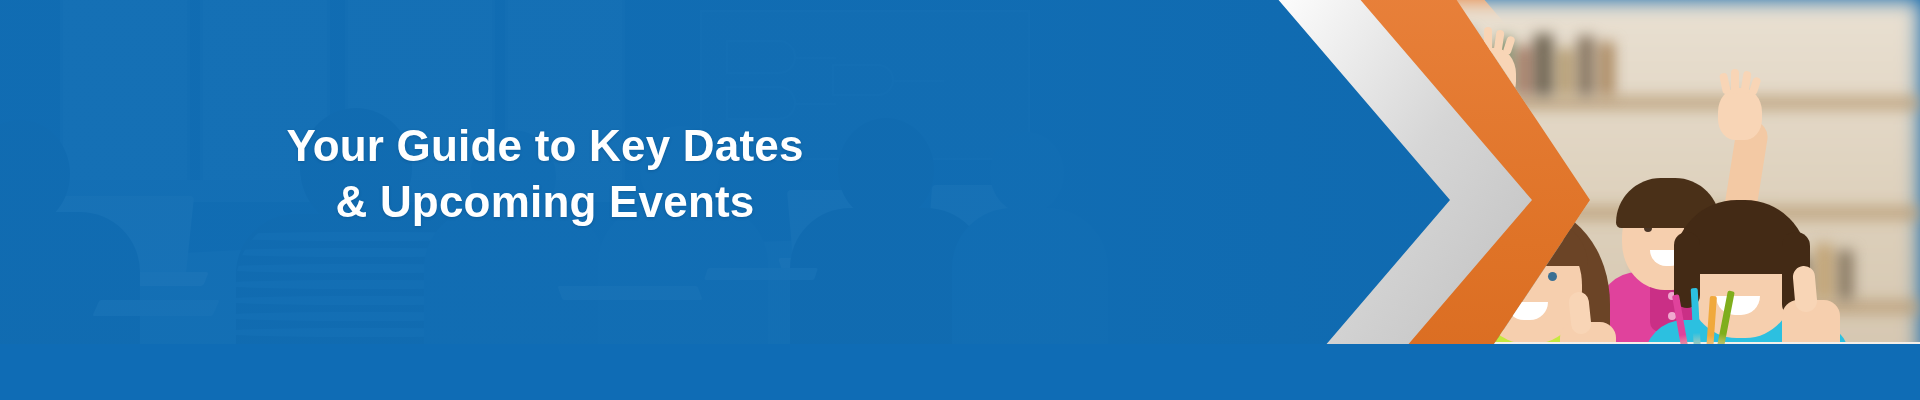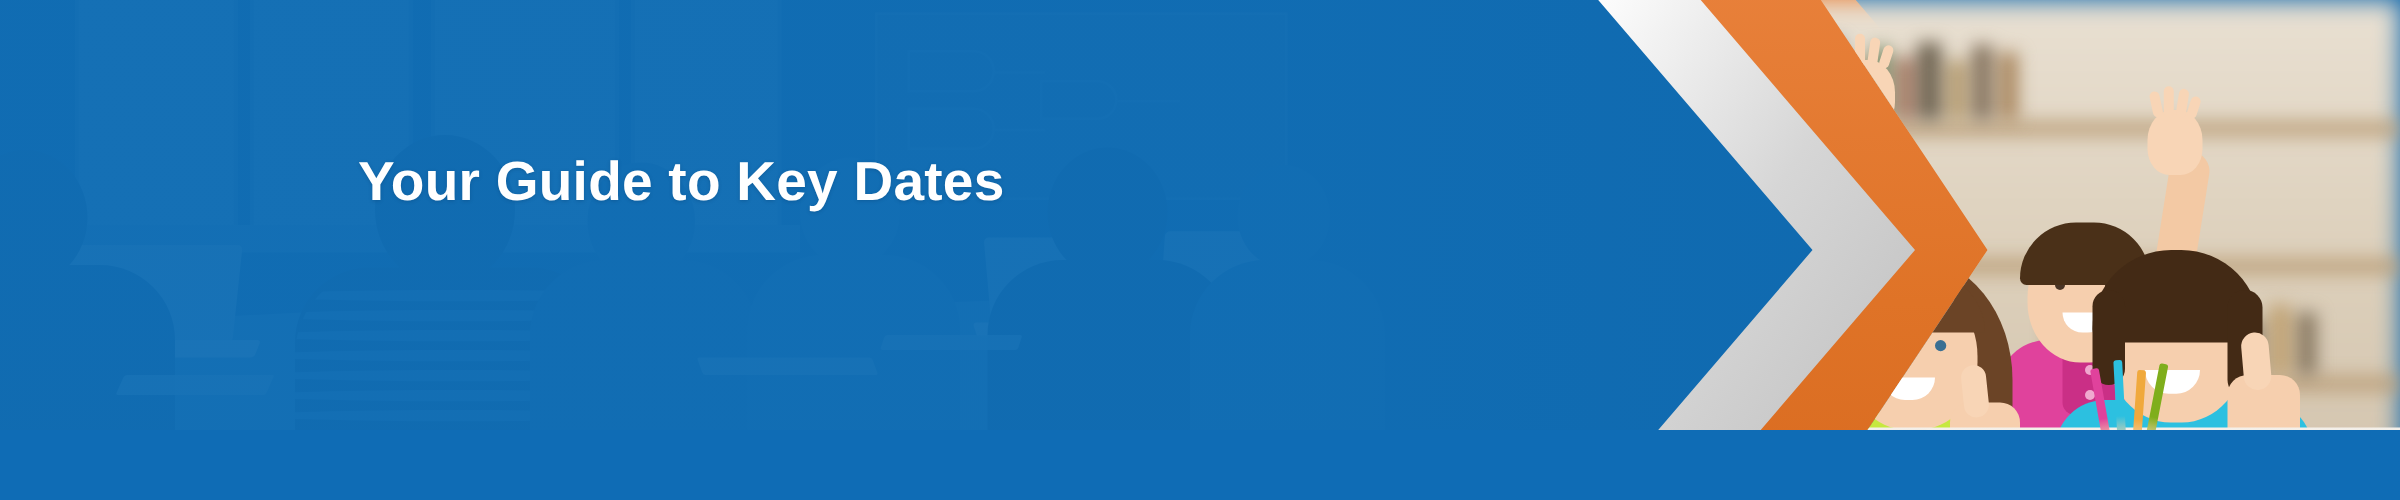--- a/index.html
+++ b/index.html
@@ -244,20 +244,21 @@
       <div class="paper pa2"></div>
       <div class="paper pa3"></div>
     </div>
 
     <div class="bg-tint"></div>
     <div class="bg-wash"></div>
   </div>
 
   <div class="headline">
     <span class="l1">Your Guide to Key Dates</span>
+    <span class="l2">&amp; Upcoming Events</span>
   </div>
 
   <div class="right-block">
     <svg viewBox="0 0 800 400" preserveAspectRatio="none">
       <defs>
         <linearGradient id="silverGrad" x1="0" y1="0" x2="1" y2="1">
           <stop offset="0%" stop-color="#ffffff"></stop>
           <stop offset="45%" stop-color="#d6d6d6"></stop>
           <stop offset="100%" stop-color="#b9b9b9"></stop>
         </linearGradient>

